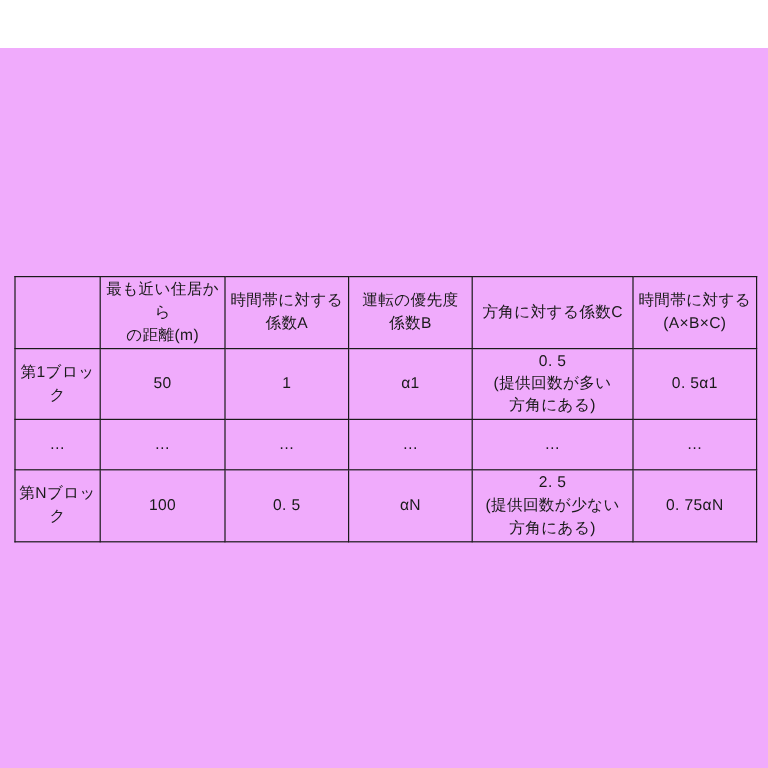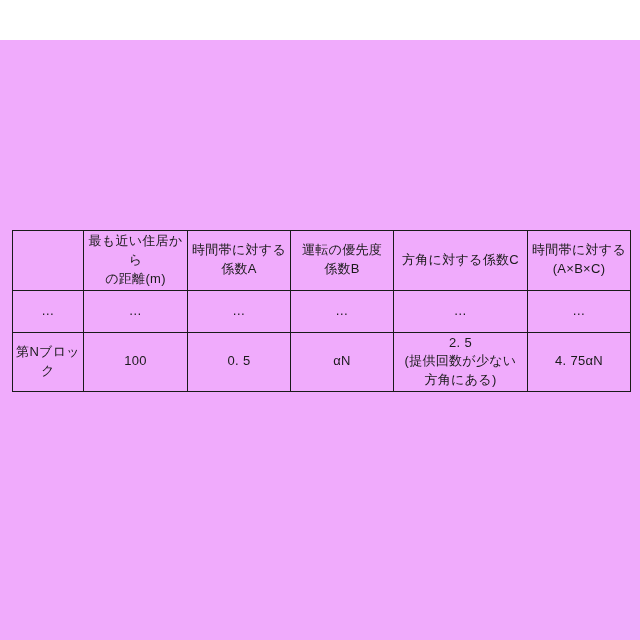--- a/index.html
+++ b/index.html
@@ -70,34 +70,44 @@
         <td>最も近い住居から
 の距離(m)</td>
         <td>時間帯に対する
 係数A</td>
         <td>運転の優先度
 係数B</td>
         <td>方角に対する係数C</td>
         <td>時間帯に対する
 (A×B×C)</td>
       </tr>
+      <tr class="r0">
+        <td>第1ブロック</td>
+        <td>50</td>
+        <td>1</td>
+        <td>α1</td>
+        <td>0. 5
+(提供回数が多い
+方角にある)</td>
+        <td>0. 5α1</td>
+      </tr>
       <tr class="r2">
         <td>…</td>
         <td>…</td>
         <td>…</td>
         <td>…</td>
         <td>…</td>
         <td>…</td>
       </tr>
       <tr class="r3">
         <td>第Nブロック</td>
         <td>100</td>
         <td>0. 5</td>
         <td>αN</td>
         <td>2. 5
 (提供回数が少ない
 方角にある)</td>
-        <td>4. 75αN</td>
+        <td>0. 75αN</td>
       </tr>
     </tbody>
       </table>
   </div>
 </div>
 
 </body></html>

